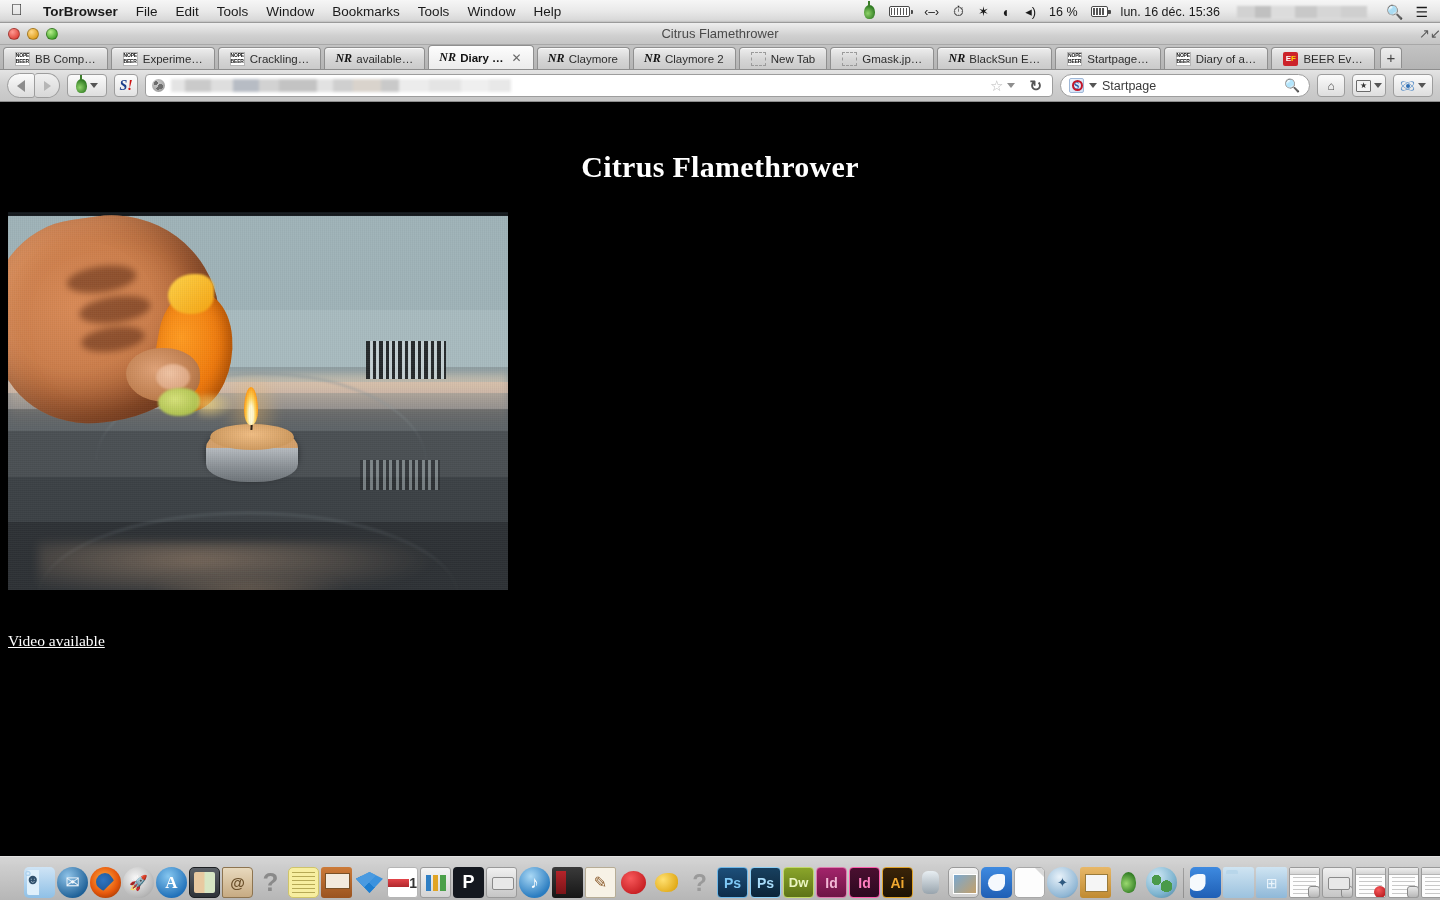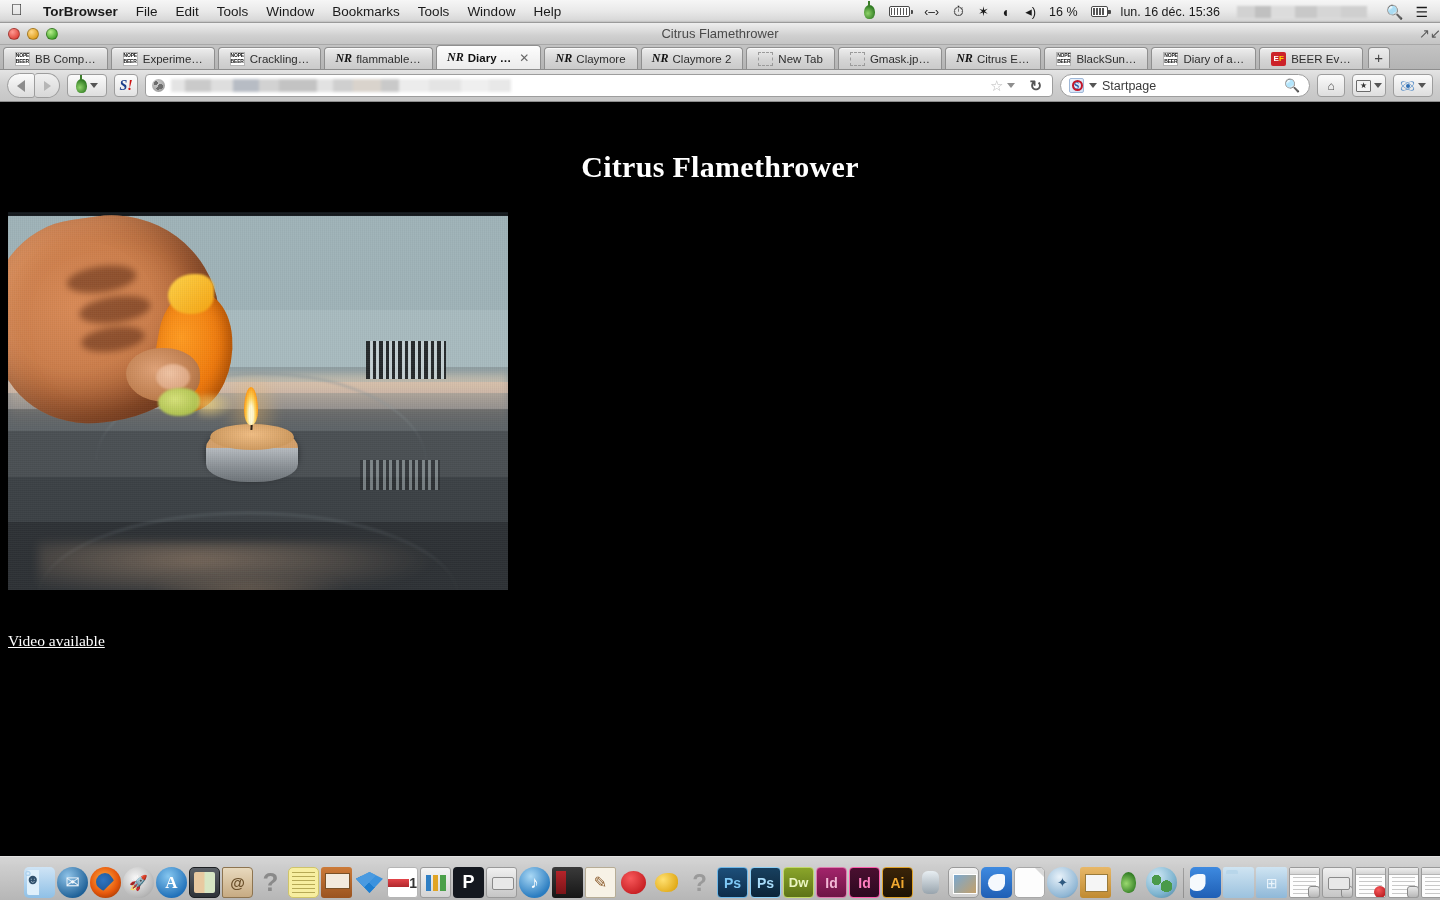--- a/index.html
+++ b/index.html
@@ -604,21 +604,21 @@
     <div class="tab">
       <span class="fav nopebeer">NOPE<br>BEER</span>
       <span>Experime…</span>
     </div>
     <div class="tab">
       <span class="fav nopebeer">NOPE<br>BEER</span>
       <span>Crackling…</span>
     </div>
     <div class="tab">
       <span class="fav nr">NR</span>
-      <span>flammable…</span>
+      <span>available…</span>
     </div>
     <div class="tab active">
       <span class="fav nr">NR</span>
       <span>Diary …</span>
       <span class="tabclose">✕</span>
     </div>
     <div class="tab">
       <span class="fav nr">NR</span>
       <span>Claymore</span>
     </div>
@@ -629,25 +629,25 @@
     <div class="tab">
       <span class="fav blank"></span>
       <span>New Tab</span>
     </div>
     <div class="tab">
       <span class="fav blank"></span>
       <span>Gmask.jp…</span>
     </div>
     <div class="tab">
       <span class="fav nr">NR</span>
-      <span>Citrus E…</span>
+      <span>BlackSun E…</span>
     </div>
     <div class="tab">
       <span class="fav nopebeer">NOPE<br>BEER</span>
-      <span>BlackSun…</span>
+      <span>Startpage…</span>
     </div>
     <div class="tab">
       <span class="fav nopebeer">NOPE<br>BEER</span>
       <span>Diary of a…</span>
     </div>
     <div class="tab">
       <span class="fav eff">
           <b>E</b>
           <s>F</s>
         </span>

